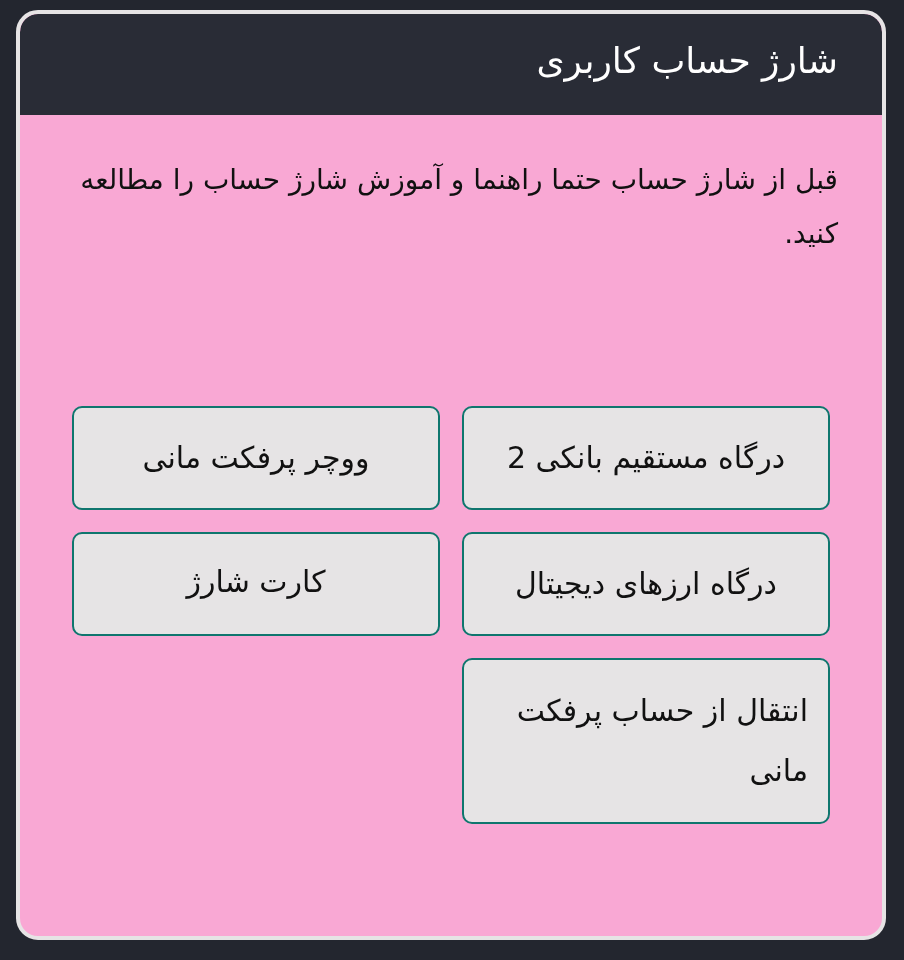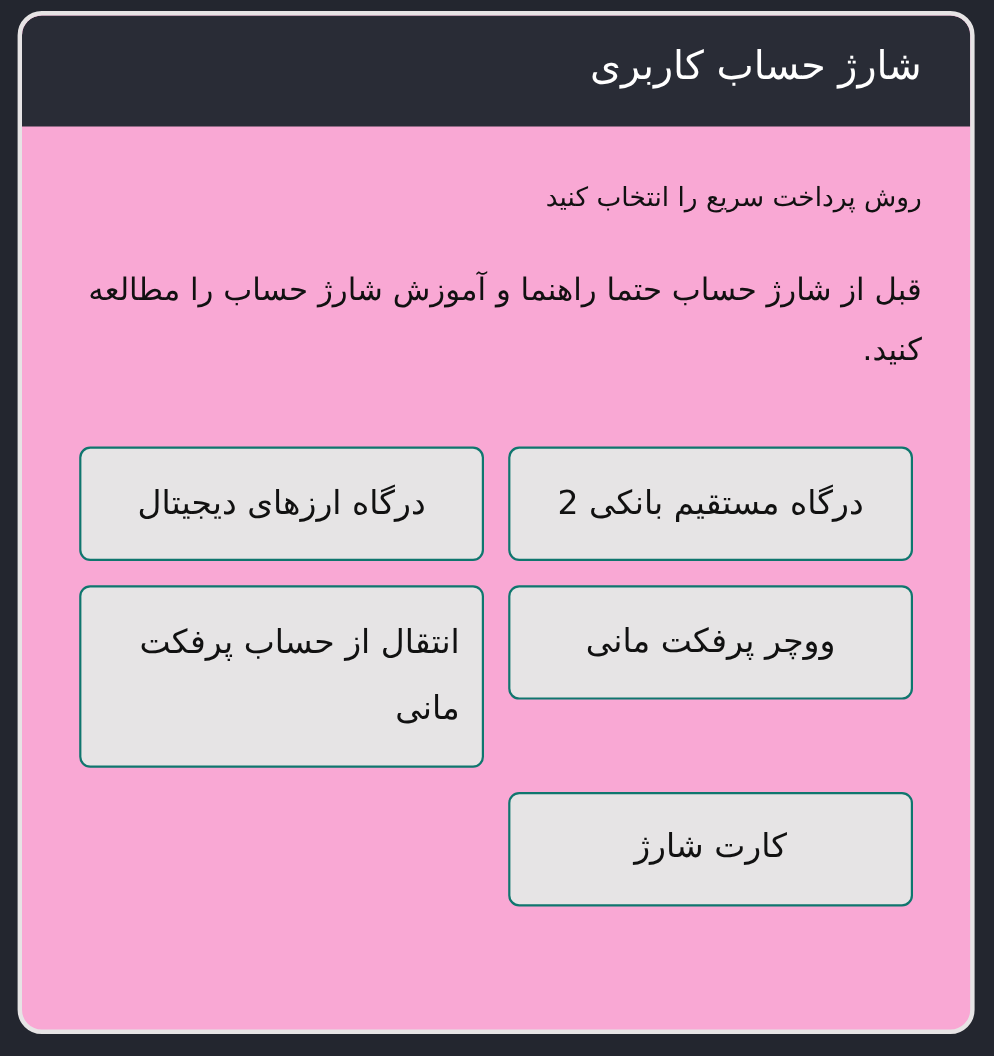--- a/index.html
+++ b/index.html
@@ -35,23 +35,22 @@
     .opt.top-align { align-items:flex-start; padding-top:18px; }
   </style>
 </head>
 <body>
 
 <div class="card">
   <div class="card-header">
     <div class="card-title">شارژ حساب کاربری</div>
   </div>
   <div class="card-body">
-    <div class="intro">روش پرداخت سریع را انتخاب کنید</div>
     <div class="notice">قبل از شارژ حساب حتما راهنما و آموزش شارژ حساب را مطالعه کنید.</div>
   </div>
   <div class="grid">
     <div class="opt">درگاه مستقیم بانکی 2</div>
+    <div class="opt">ووچر پرفکت مانی</div>
     <div class="opt">درگاه ارزهای دیجیتال</div>
-    <div class="opt">ووچر پرفکت مانی</div>
+    <div class="opt top-align">کارت شارژ</div>
     <div class="opt tall">انتقال از حساب پرفکت مانی</div>
-    <div class="opt top-align">کارت شارژ</div>
   </div>
 </div>
 
 </body></html>

